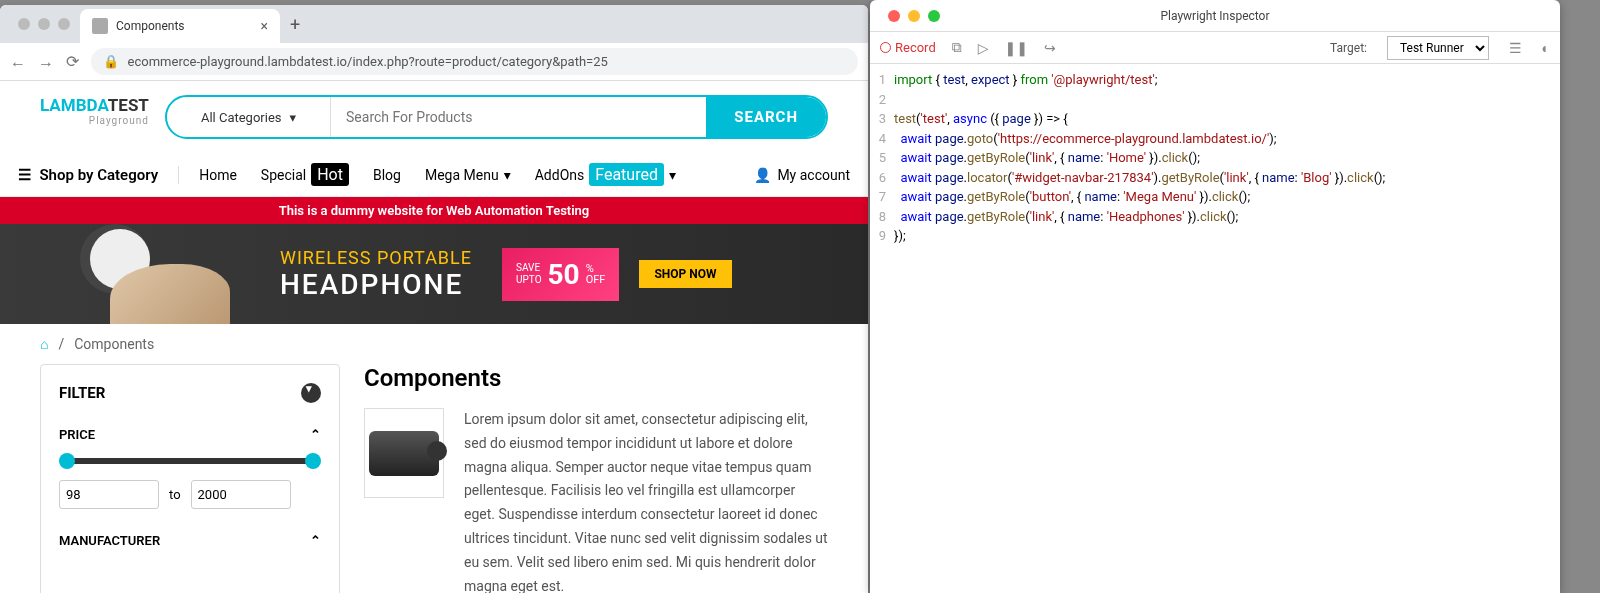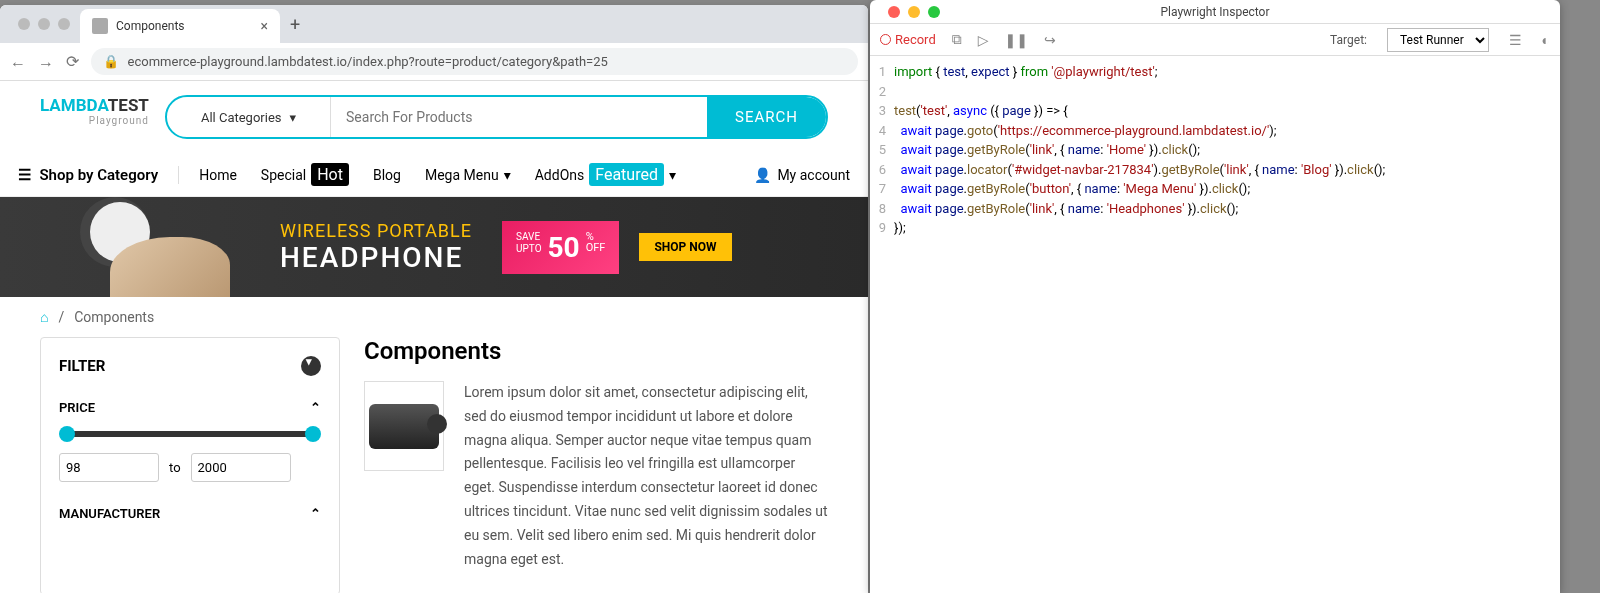--- a/index.html
+++ b/index.html
@@ -26,37 +26,37 @@
 
 .site{background:#fff}
 .top-row{display:flex;align-items:flex-start;padding:14px 40px;gap:16px}
 .logo{display:flex;flex-direction:column}
 .logo-t{font-size:17px;font-weight:700;color:#333}
 .logo-t span{color:#00bcd4}
 .logo-s{font-size:10px;color:#999;letter-spacing:1px;text-align:right}
 .search-wrap{flex:1;display:flex;border:2px solid #00bcd4;border-radius:25px;overflow:hidden;height:44px}
 .cat-sel{padding:0 34px;display:flex;align-items:center;gap:8px;font-size:13px;color:#333;border-right:1px solid #ddd;cursor:pointer}
 .search-inp{flex:1;border:none;outline:none;padding:0 15px;font-size:14px}
-.search-btn{background:#00bcd4;color:#fff;border:none;padding:0 28px;font-size:15px;font-weight:400;letter-spacing:1px;cursor:pointer}
+.search-btn{background:#00bcd4;color:#fff;border:none;padding:0 28px;font-size:15px;font-weight:700;letter-spacing:1px;cursor:pointer}
 .nav-row{display:flex;align-items:center;padding:10px 18px;gap:20px;border-bottom:1px solid #eee}
 .shop-cat{display:flex;align-items:center;gap:8px;font-size:15px;font-weight:600;cursor:pointer;padding-right:20px;border-right:1px solid #ddd}
 .nav-links{display:flex;gap:24px;font-size:14px}
 .nav-link{cursor:pointer;display:flex;align-items:center;gap:5px}
 .badge{background:#000;color:#fff;font-size:16px;padding:2px 6px;border-radius:3px}
 .badge.feat{background:#00bcd4}
 .myacc{margin-left:auto;display:flex;align-items:center;gap:6px;font-size:14px;cursor:pointer}
 .annbar{background:#d80027;color:#fff;text-align:center;padding:6px;font-size:13px;font-weight:600}
 .hero{height:100px;background:linear-gradient(90deg,#3a3a3a,#2a2a2a);display:flex;align-items:center;padding:0 40px;position:relative;overflow:hidden}
 .hero-person{position:absolute;left:90px;top:0;bottom:0;width:170px}
 .hero-person::before{content:"";position:absolute;left:0;top:5px;width:60px;height:60px;border-radius:50%;background:#eee;box-shadow:-5px 0 0 5px #444}
 .hero-person::after{content:"";position:absolute;left:20px;top:40px;width:120px;height:70px;background:linear-gradient(135deg,#e0c7a8,#b89670);border-radius:50% 40% 0 0}
 .hero-txt{margin-left:240px}
 .hero-sub{color:#ffc107;font-size:18px;letter-spacing:1px}
 .hero-title{color:#fff;font-size:28px;font-weight:500;letter-spacing:2px}
-.save-box{background:linear-gradient(135deg,#e91e63,#ff4081);color:#fff;padding:10px 14px;margin-left:30px;display:flex;align-items:flex-start;gap:6px}
+.save-box{background:linear-gradient(135deg,#e91e63,#ff4081);color:#fff;padding:10px 14px;margin-left:30px;display:flex;align-items:center;gap:6px}
 .save-sm{font-size:10px;line-height:1.2}
 .save-big{font-size:28px;font-weight:700}
 .save-pct{font-size:11px;line-height:1}
 .shop-now{background:#ffc107;color:#000;padding:7px 15px;font-size:12px;font-weight:700;margin-left:20px;cursor:pointer}
 .crumbs{padding:12px 40px;font-size:14px;color:#666;display:flex;align-items:center;gap:10px}
 .crumb-home{color:#00bcd4;cursor:pointer}
 .layout{display:flex;padding:0 40px;gap:24px}
 .sidebar{width:300px;border:1px solid #ddd;border-radius:4px;padding:18px}
 .filt-head{display:flex;justify-content:space-between;align-items:center;font-size:15px;font-weight:700;margin-bottom:20px}
 .filt-circle{width:20px;height:20px;background:#333;border-radius:50%;position:relative}
@@ -71,21 +71,21 @@
 .main{flex:1}
 .page-title{font-size:24px;font-weight:600;margin-bottom:16px}
 .cat-desc{display:flex;gap:20px;margin-bottom:24px}
 .cat-img{width:90px;height:90px;border:1px solid #ddd;padding:4px;display:flex;align-items:center;justify-content:center}
 .projector{width:70px;height:45px;background:linear-gradient(180deg,#555,#222);border-radius:6px;position:relative}
 .projector::after{content:"";position:absolute;right:-8px;top:10px;width:20px;height:20px;background:#333;border-radius:50%}
 .cat-txt{font-size:14px;color:#555;line-height:1.7}
 
 
 .inspector{position:absolute;left:870px;top:0;width:690px;height:593px;background:#fff;border-radius:6px 6px 0 0;box-shadow:0 2px 10px rgba(0,0,0,0.3)}
-.insp-title{height:24px;display:flex;align-items:center;padding:0 10px;position:relative;border-bottom:1px solid #ddd}
+.insp-title{height:32px;display:flex;align-items:center;padding:0 10px;position:relative;border-bottom:1px solid #ddd}
 .insp-title .mac-dots{position:absolute;left:8px}
 .insp-title .mac-dot.r{background:#ff5f57}.insp-title .mac-dot.y{background:#febc2e}.insp-title .mac-dot.g{background:#28c840}
 .insp-name{margin:0 auto;font-size:12px;color:#444}
 .insp-toolbar{height:32px;display:flex;align-items:center;padding:0 10px;gap:16px;border-bottom:1px solid #ddd}
 .rec{color:#d33;font-size:13px;display:flex;align-items:center;gap:4px;cursor:pointer}
 .rec-dot{width:11px;height:11px;border:1.5px solid #d33;border-radius:50%}
 .tb-ic{color:#888;font-size:14px;cursor:pointer}
 .tb-right{margin-left:auto;display:flex;align-items:center;gap:20px;font-size:12px;color:#555}
 .target-sel{border:1px solid #bbb;padding:3px 8px;font-size:12px;background:#fff;min-width:100px}
 .code{font-family:Menlo,Consolas,monospace;font-size:13px;padding:6px 4px;line-height:1.5;white-space:pre;overflow:hidden}
@@ -157,20 +157,21 @@
               <span>AddOns</span>
               <span class="badge feat">Featured</span>
               <span>▾</span>
             </div>
           </div>
           <div class="myacc">
             <span>👤</span>
             <span>My account</span>
           </div>
         </div>
+        <div class="annbar">This is a dummy website for Web Automation Testing</div>
         <div class="hero">
           <div class="hero-person"></div>
           <div class="hero-txt">
             <div class="hero-sub">WIRELESS PORTABLE</div>
             <div class="hero-title">HEADPHONE</div>
           </div>
           <div class="save-box">
             <div class="save-sm" style="white-space:pre">SAVE
 UPTO</div>
             <div class="save-big">50</div>

